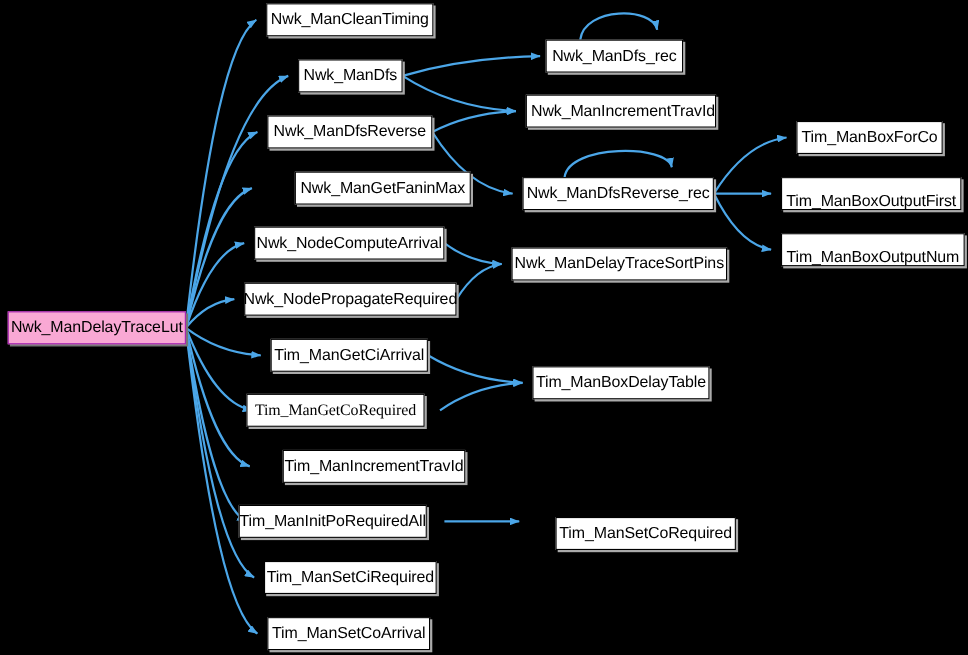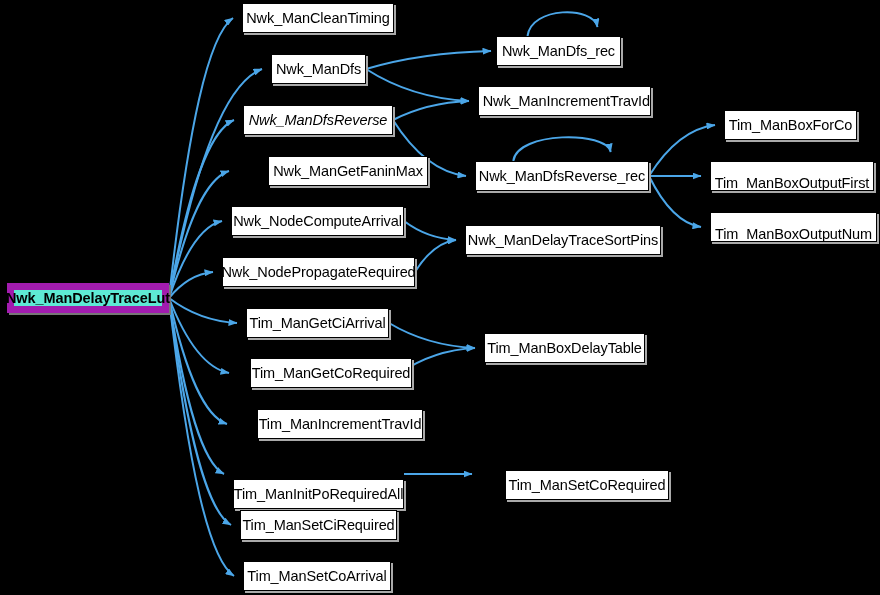--- a/index.html
+++ b/index.html
@@ -32,24 +32,23 @@
     background: #ffffff;
     border: 1px solid #000000;
     box-shadow: 2px 2px 0 0 #aaaaaa;
     color: #000000;
     font-size: 14.5px;
     line-height: 1;
     white-space: nowrap;
     letter-spacing: -0.1px;
   }
   .gnode.root {
-    background: #5eead4;
-    border: 7px solid #a21caf;
+    background: #f9a8d4;
+    border: 1px solid #a21caf;
     box-shadow: 2px 2px 0 0 #777777;
-    font-weight: bold;
   }
   .gnode .nlabel {
     pointer-events: none;
   }
 </style>
 </head>
 <body>
 
 <div id="graph-canvas">
   <svg id="edge-layer" viewBox="0 0 880 595" width="880" height="595" xmlns="http://www.w3.org/2000/svg">
@@ -90,42 +89,42 @@
   <div id="node-layer">
       <div class="gnode root" style="left: 7px; top: 283px; width: 162px;">
         <span class="nlabel">Nwk_ManDelayTraceLut</span>
       </div>
       <div class="gnode" style="left: 242px; top: 3px; width: 152px;">
         <span class="nlabel">Nwk_ManCleanTiming</span>
       </div>
       <div class="gnode" style="left: 271px; top: 54px; width: 95px;">
         <span class="nlabel">Nwk_ManDfs</span>
       </div>
-      <div class="gnode" style="left: 243px; top: 105px; width: 150px; font-style: italic;">
+      <div class="gnode" style="left: 243px; top: 105px; width: 150px;">
         <span class="nlabel">Nwk_ManDfsReverse</span>
       </div>
       <div class="gnode" style="left: 238px; top: 156px; width: 160px; margin-left: 30px;">
         <span class="nlabel">Nwk_ManGetFaninMax</span>
       </div>
       <div class="gnode" style="left: 231px; top: 206px; width: 173px;">
         <span class="nlabel">Nwk_NodeComputeArrival</span>
       </div>
       <div class="gnode" style="left: 222px; top: 257px; width: 193px;">
         <span class="nlabel">Nwk_NodePropagateRequired</span>
       </div>
       <div class="gnode" style="left: 246px; top: 308px; width: 143px;">
         <span class="nlabel">Tim_ManGetCiArrival</span>
       </div>
-      <div class="gnode" style="left: 250px; top: 358px; width: 162px;">
+      <div class="gnode" style="left: 224px; top: 358px; width: 162px; font-family: Liberation Serif, serif;">
         <span class="nlabel">Tim_ManGetCoRequired</span>
       </div>
       <div class="gnode" style="left: 236px; top: 409px; width: 166px; margin-left: 21px;">
         <span class="nlabel">Tim_ManIncrementTravId</span>
       </div>
-      <div class="gnode" style="left: 233px; top: 459px; width: 171px; margin-top: 20px;">
+      <div class="gnode" style="left: 217px; top: 459px; width: 171px;">
         <span class="nlabel">Tim_ManInitPoRequiredAll</span>
       </div>
       <div class="gnode" style="left: 240px; top: 510px; width: 157px;">
         <span class="nlabel">Tim_ManSetCiRequired</span>
       </div>
       <div class="gnode" style="left: 243px; top: 561px; width: 148px;">
         <span class="nlabel">Tim_ManSetCoArrival</span>
       </div>
       <div class="gnode" style="left: 496px; top: 36px; width: 125px;">
         <span class="nlabel">Nwk_ManDfs_rec</span>

